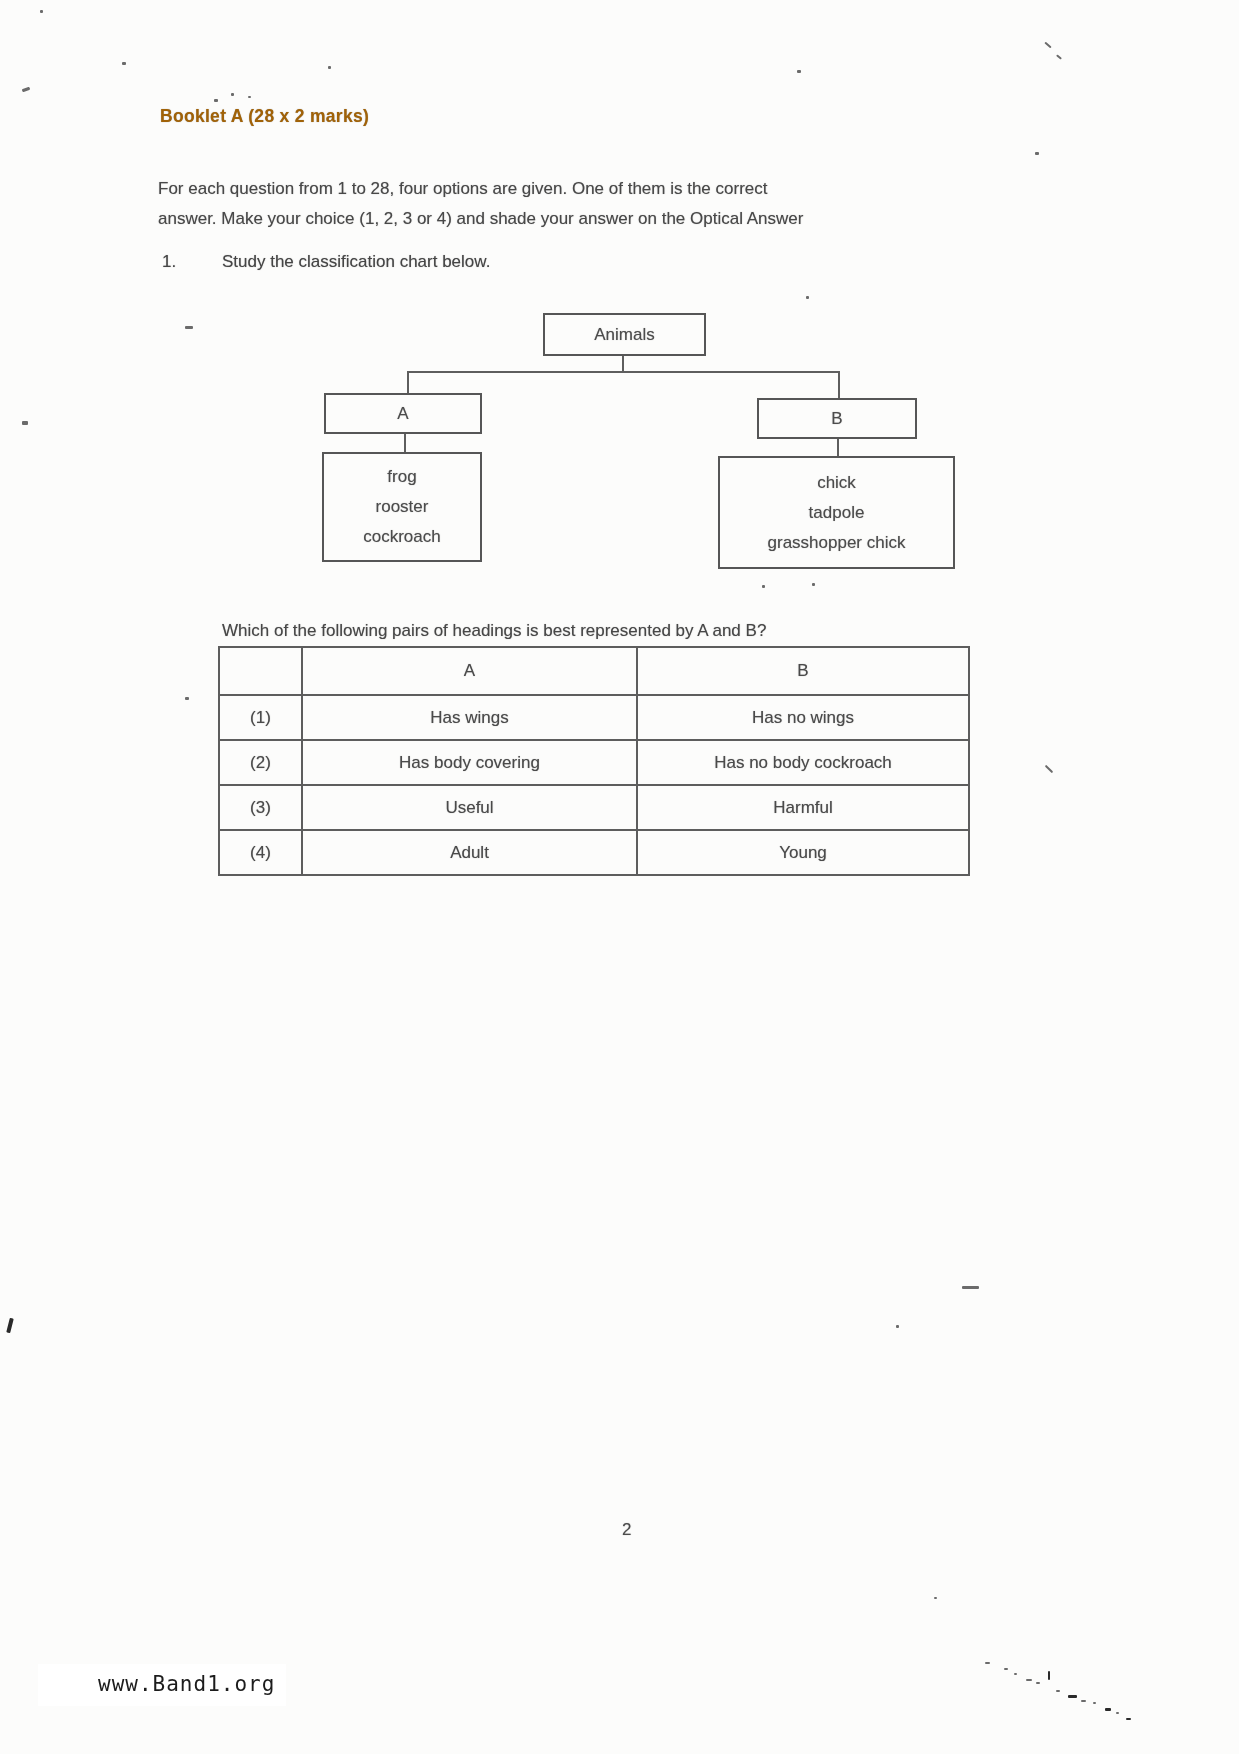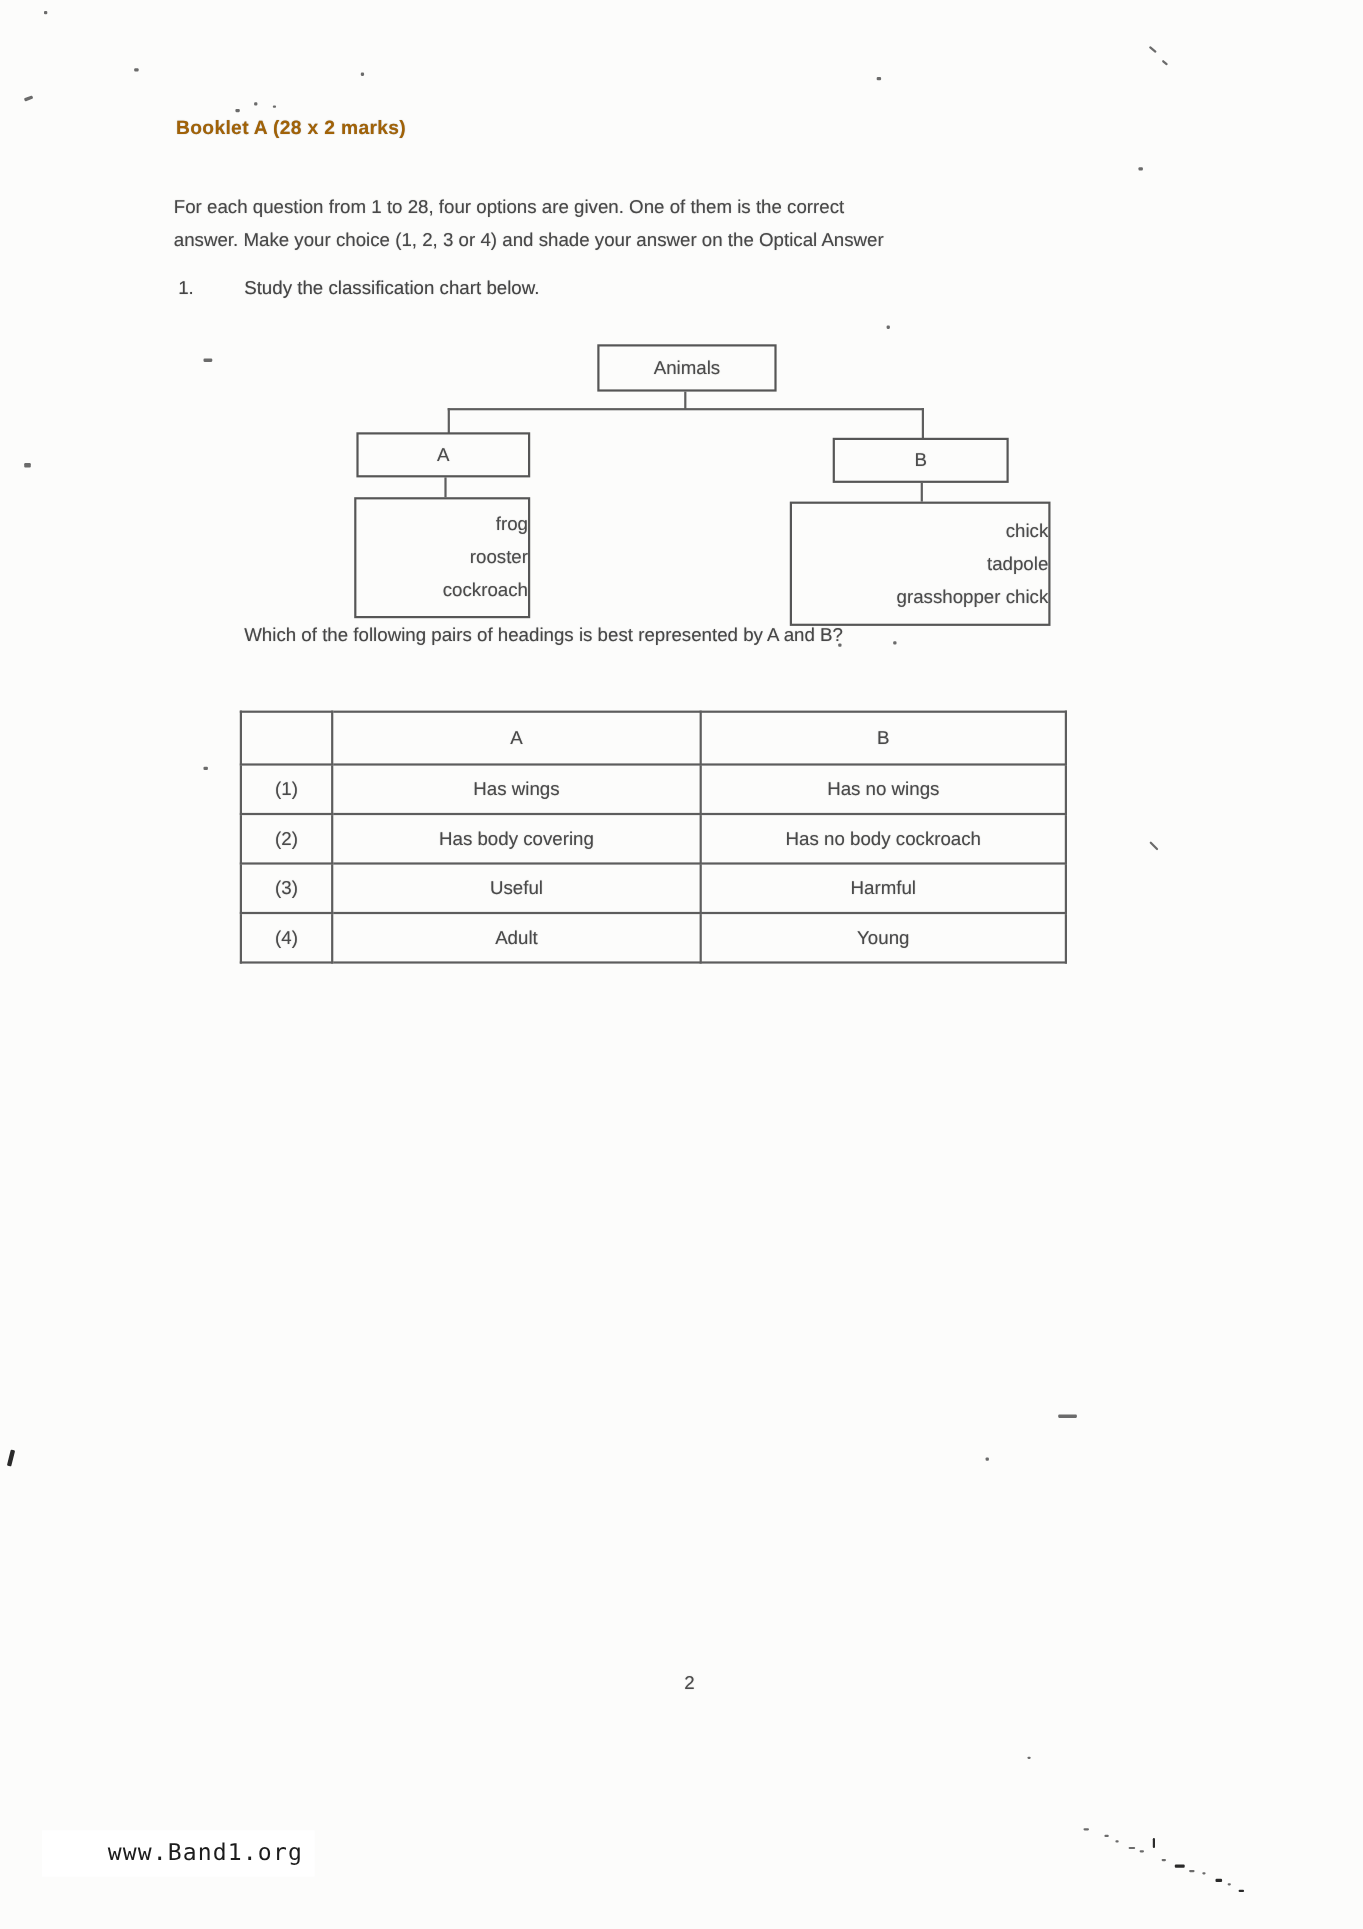--- a/index.html
+++ b/index.html
@@ -35,25 +35,25 @@
     display: flex; align-items: center; justify-content: center;
     font-size: 17px; color: #4c4c4c;
     background: transparent;
   }
   .items-node {
     position: absolute;
     border: 2px solid #565656;
     text-align: center;
     font-size: 17px; color: #4c4c4c;
     line-height: 30px;
-    display: flex; flex-direction: column; align-items: flex-end; justify-content: center;
+    display: flex; flex-direction: column; align-items: center; justify-content: center;
   }
   .cline { position: absolute; background: #5e5e5e; }
 
-  .sub-prompt { left: 222px; top: 568px; font-size: 17px; color: #474747; }
+  .sub-prompt { left: 222px; top: 621px; font-size: 17px; color: #474747; }
 
   table.options {
     position: absolute; left: 218px; top: 646px;
     border-collapse: collapse;
     table-layout: fixed;
     width: 750px;
     font-size: 17px; color: #4a4a4a;
   }
   table.options td, table.options th {
     border: 2px solid #5d5d5d;

